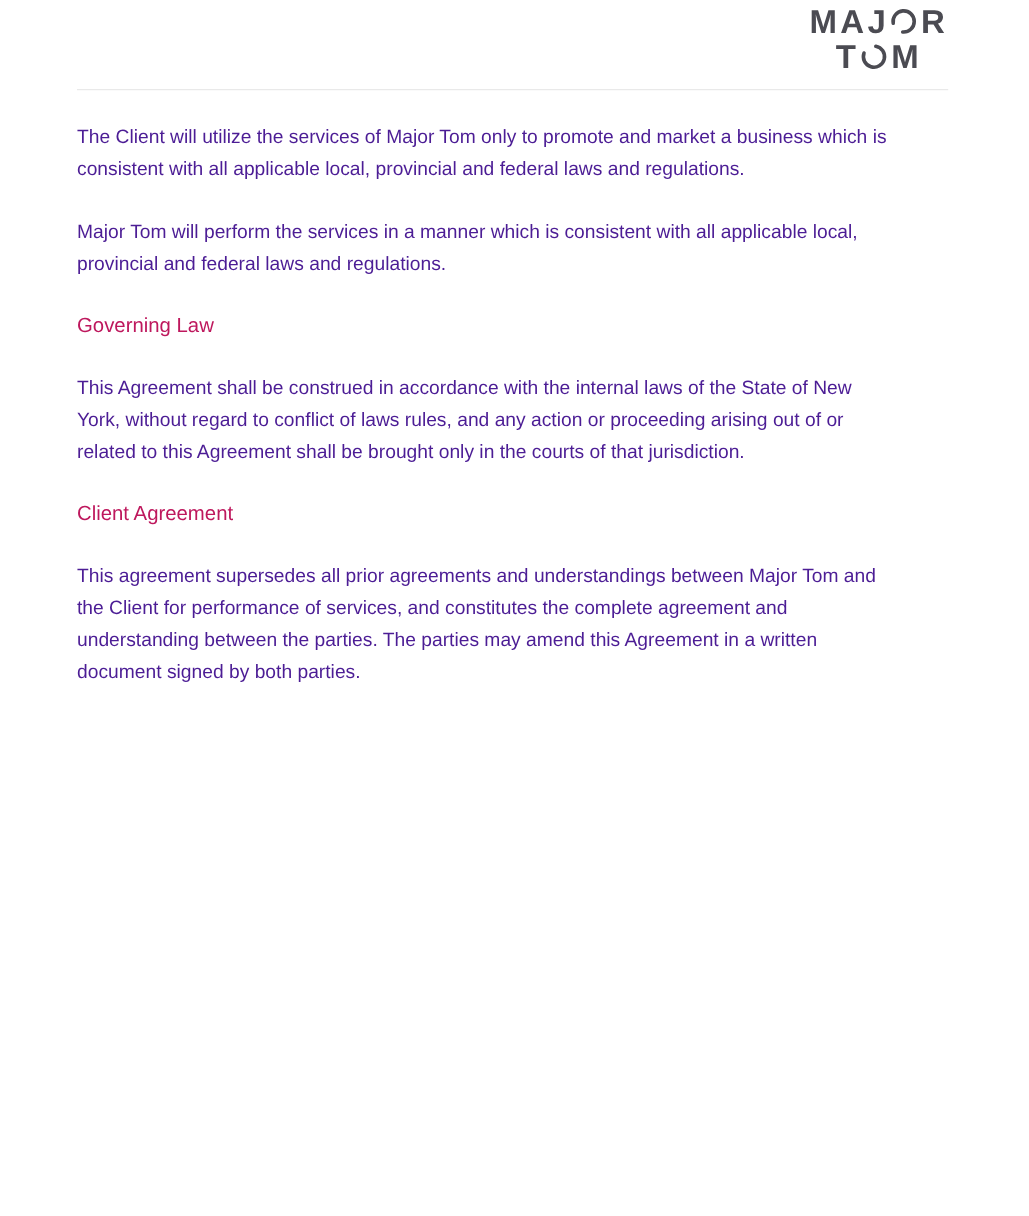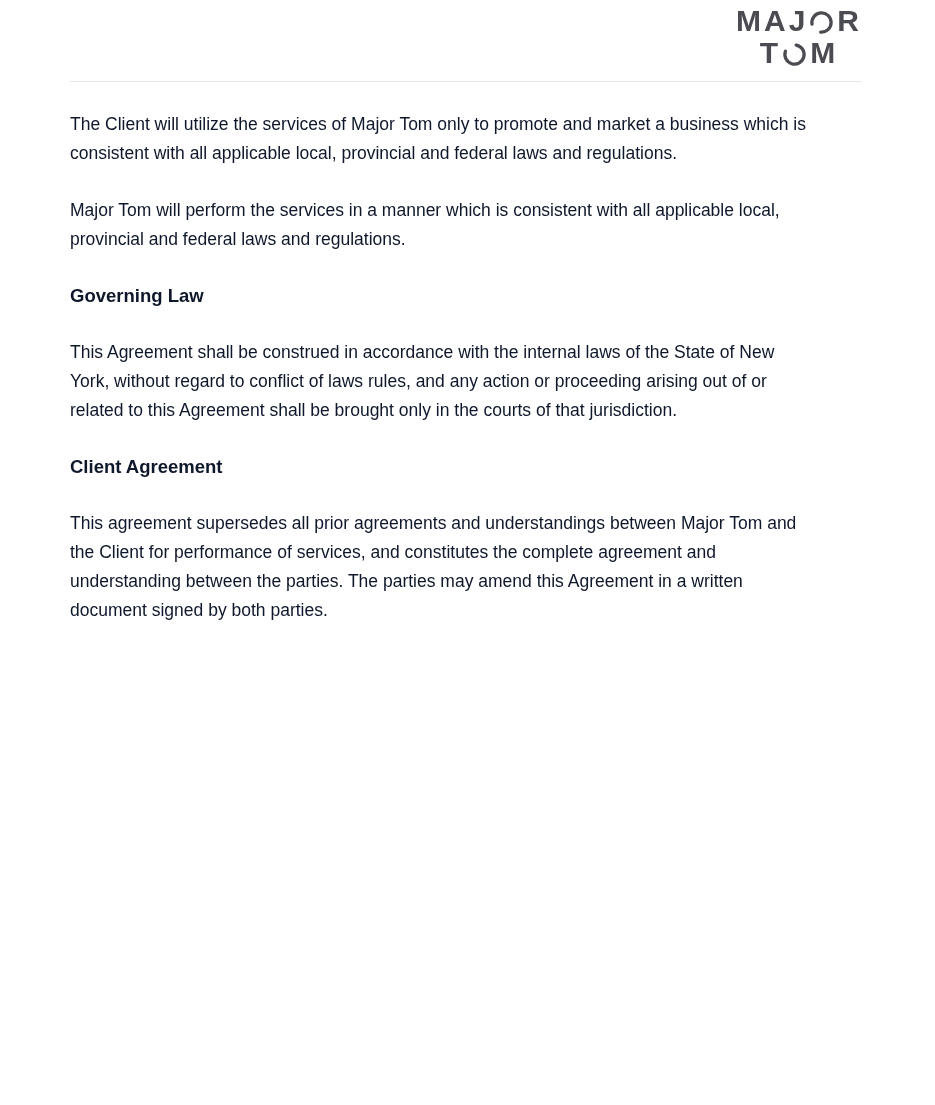--- a/index.html
+++ b/index.html
@@ -34,49 +34,49 @@
     font-size: 30px;
     font-weight: 700;
     letter-spacing: 3px;
     user-select: none;
   }
   .logo-line {
     height: 32px;
     line-height: 32px;
     white-space: nowrap;
     display: flex;
-    align-items: center;
+    align-items: flex-start;
   }
   .logo-line span {
     display: inline-block;
     line-height: 32px;
   }
   .logo-o {
     display: inline-block;
     margin: 2px 3px 0 1px;
   }
   .divider {
     border: none;
     border-top: 1px solid #e7e7e7;
     margin: 12px 0 0 0;
   }
   
   .doc p {
     margin: 28px 0;
     font-size: 17.5px;
     line-height: 29px;
-    color: #0f172a;
+    color: #4c1d95;
     white-space: pre-line;
   }
   .doc h2 {
     margin: 28px 0;
     font-size: 18.5px;
     line-height: 28px;
-    font-weight: 700;
-    color: #0f172a;
+    font-weight: 400;
+    color: #be185d;
   }
 </style>
 </head>
 <body>
 
 <div class="page">
 
   <div class="header">
     <div class="logo">
       <div class="logo-line">

